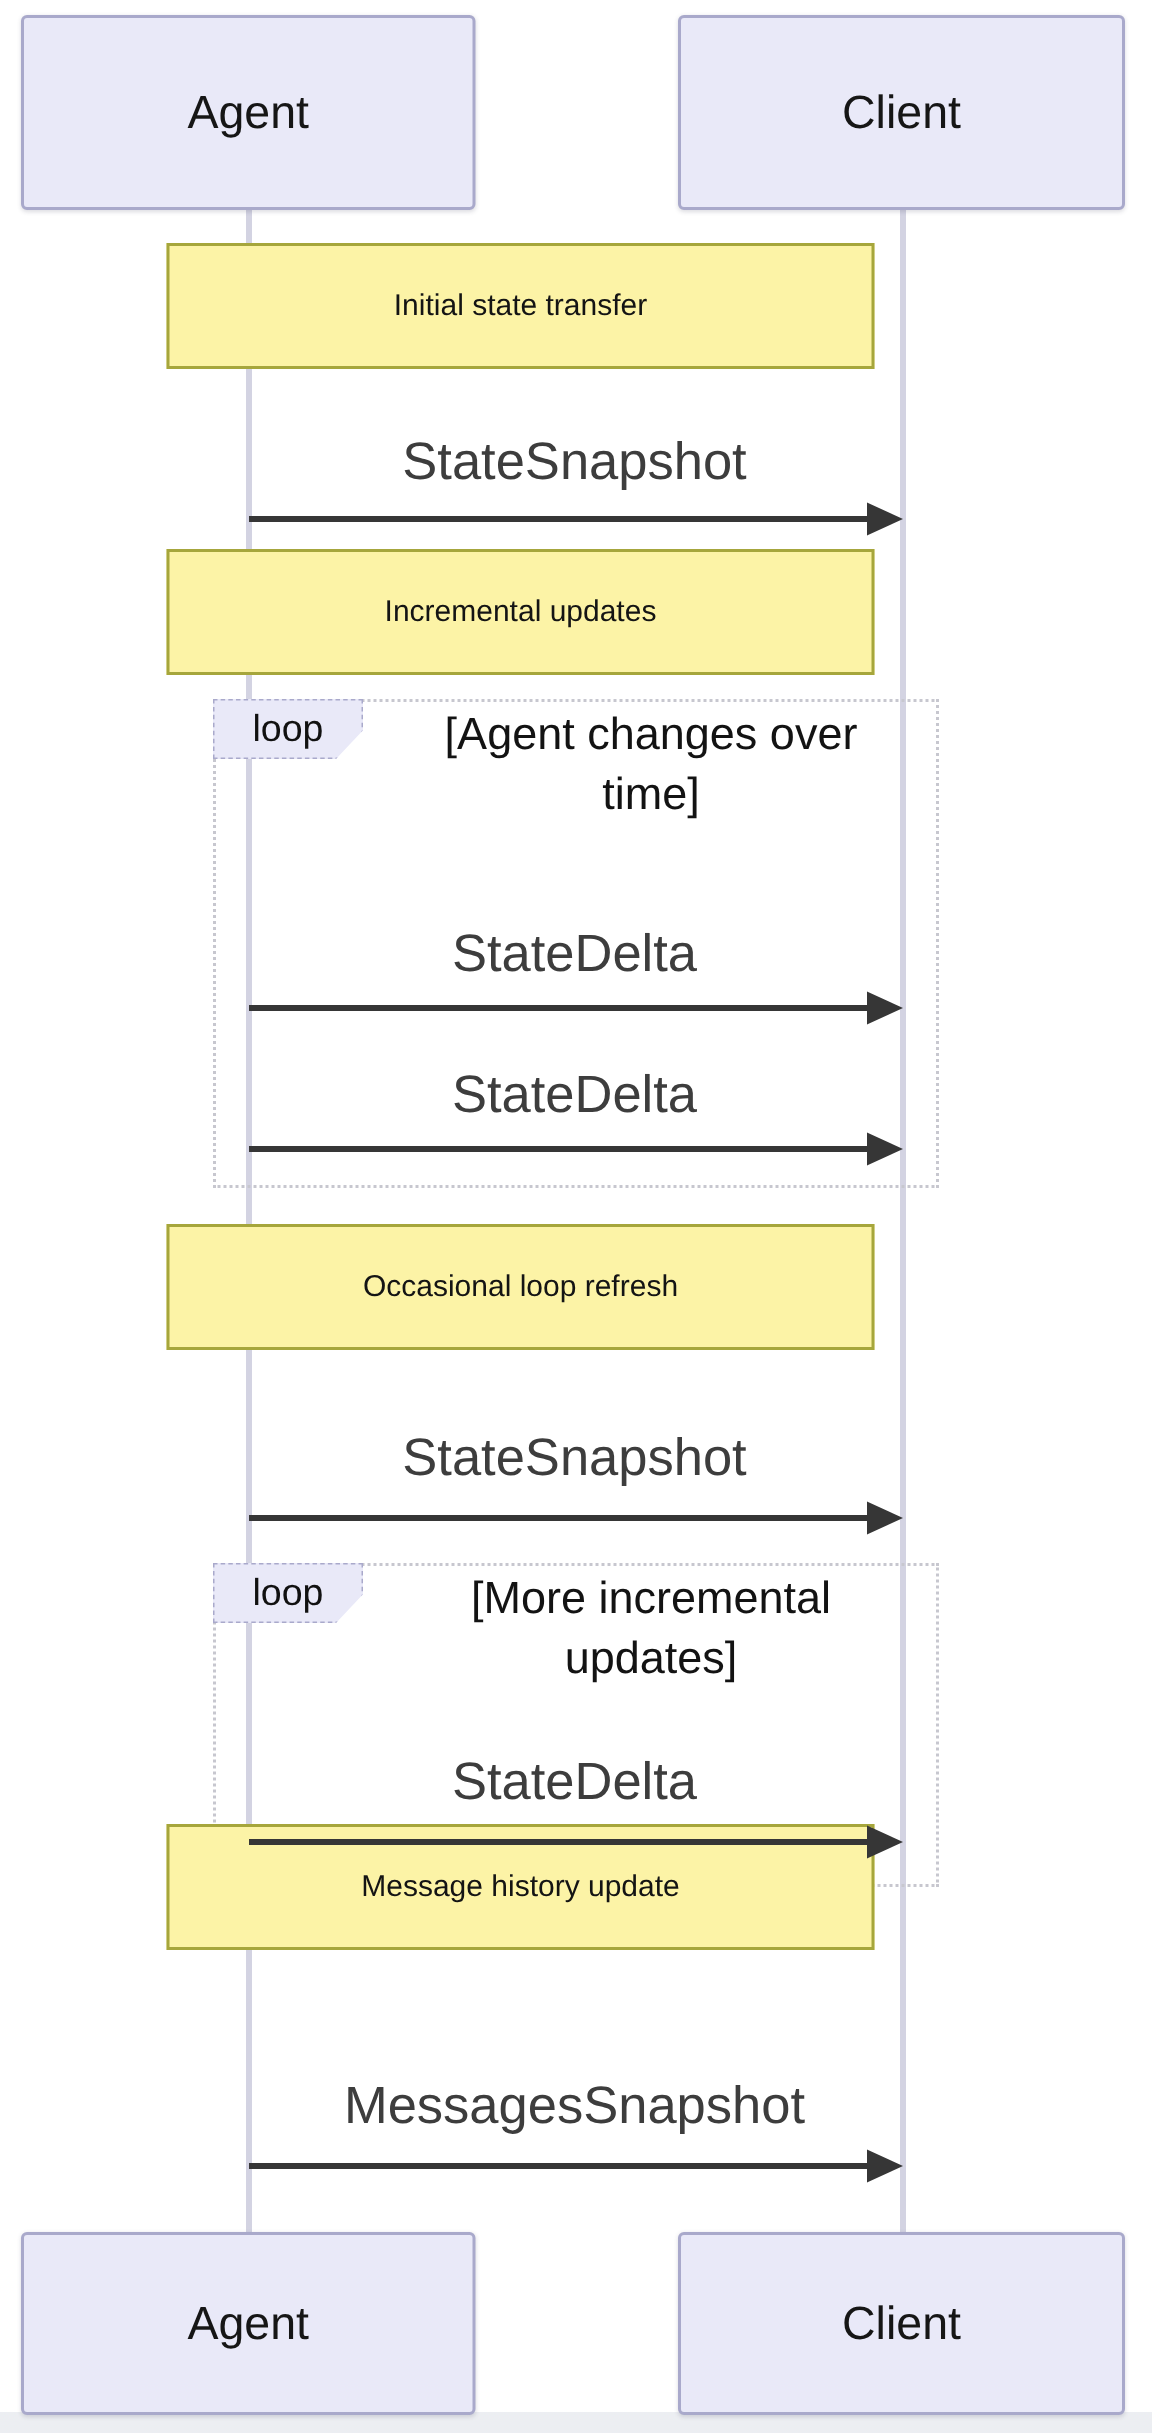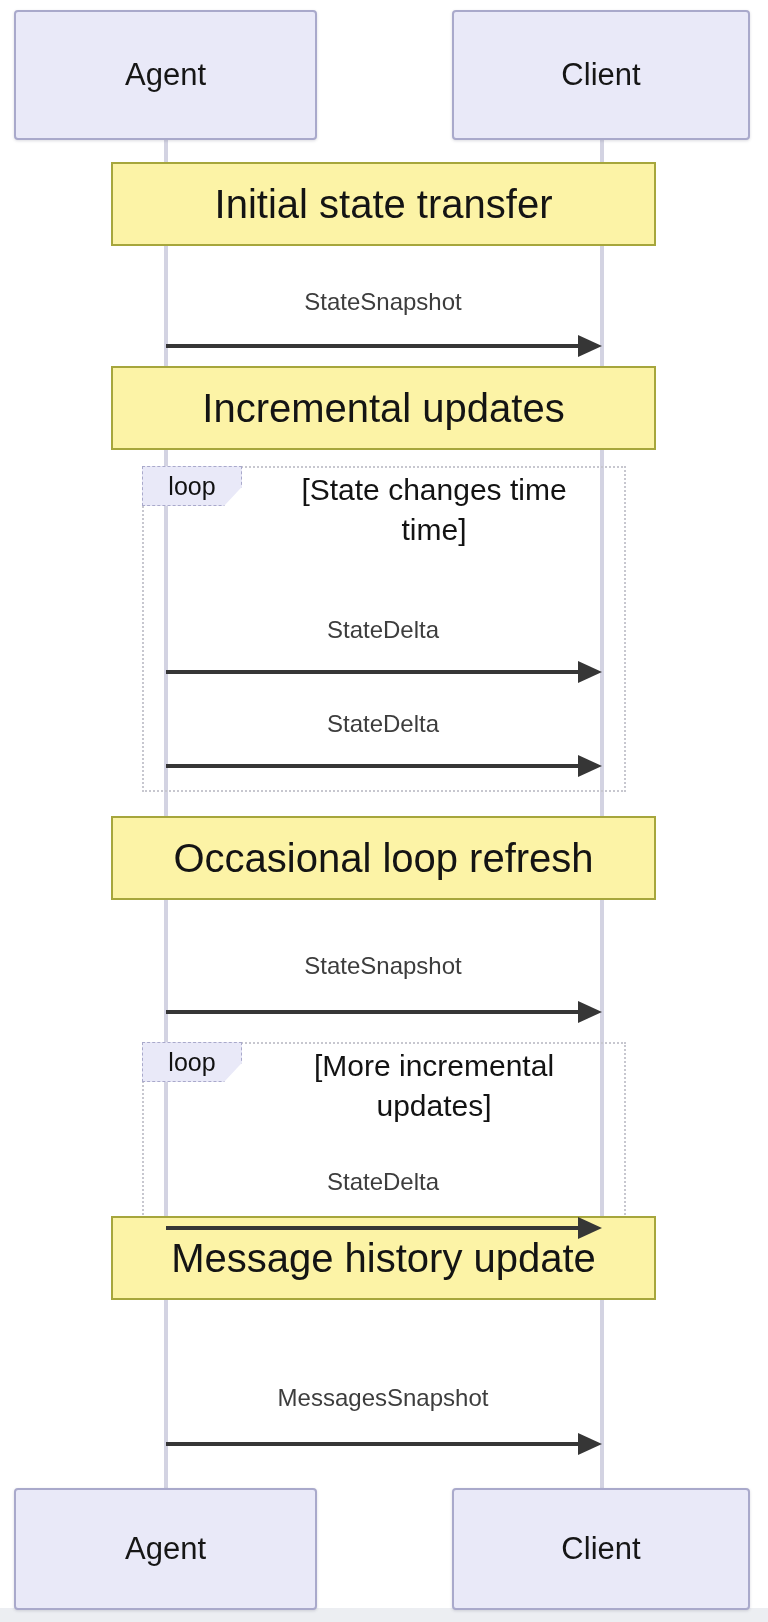--- a/index.html
+++ b/index.html
@@ -20,30 +20,30 @@
   
   .actor{
     background:#e9e9f8;border:2px solid #a9a9cb;border-radius:4px;
     display:flex;align-items:center;justify-content:center;
     font-size:31px;color:#161616;
     box-shadow:0 1px 3px rgba(60,60,90,0.18);
   }
 
   
   .note{
-    left:111px;width:545px;height:84px;
+    left:111px;width:472px;height:84px;
     background:#fcf3a6;border:2px solid #a6a63c;
     display:flex;align-items:center;justify-content:center;
-    font-size:40px;color:#141414;
+    font-size:20px;color:#141414;
   }
 
   
   .msg-label{
     transform:translateX(-50%);
-    font-size:24px;color:#3d3d3d;white-space:nowrap;
+    font-size:35px;color:#3d3d3d;white-space:nowrap;
   }
   .msg-line{left:166px;width:414px;height:4px;background:#363636;}
   .msg-head{
     left:578px;width:0;height:0;
     border-top:11px solid transparent;border-bottom:11px solid transparent;
     border-left:24px solid #363636;
   }
 
   
   .loop-frame{left:142px;width:484px;border:2px dotted #c7c7cf;}
@@ -62,21 +62,21 @@
 </head>
 <body>
 
 <div class="abs page-strip"></div>
 
 <div class="abs lifeline" style="left:164px;"></div>
 <div class="abs lifeline" style="left:600px;"></div>
 
 <div class="abs loop-frame" style="top:466px;height:326px;"></div>
 <div class="abs loop-label" style="top:466px;">loop</div>
-<div class="abs loop-cond" style="top:470px;">[State changes time time]</div>
+<div class="abs loop-cond" style="top:470px;">[Agent changes over time]</div>
 
 <div class="abs loop-frame" style="top:1042px;height:216px;"></div>
 <div class="abs loop-label" style="top:1042px;">loop</div>
 <div class="abs loop-cond" style="top:1046px;">[More incremental updates]</div>
 
 <div class="abs note" style="top:162px;">Initial state transfer</div>
 <div class="abs note" style="top:366px;">Incremental updates</div>
 <div class="abs note" style="top:816px;">Occasional loop refresh</div>
 <div class="abs note" style="top:1216px;">Message history update</div>
 

